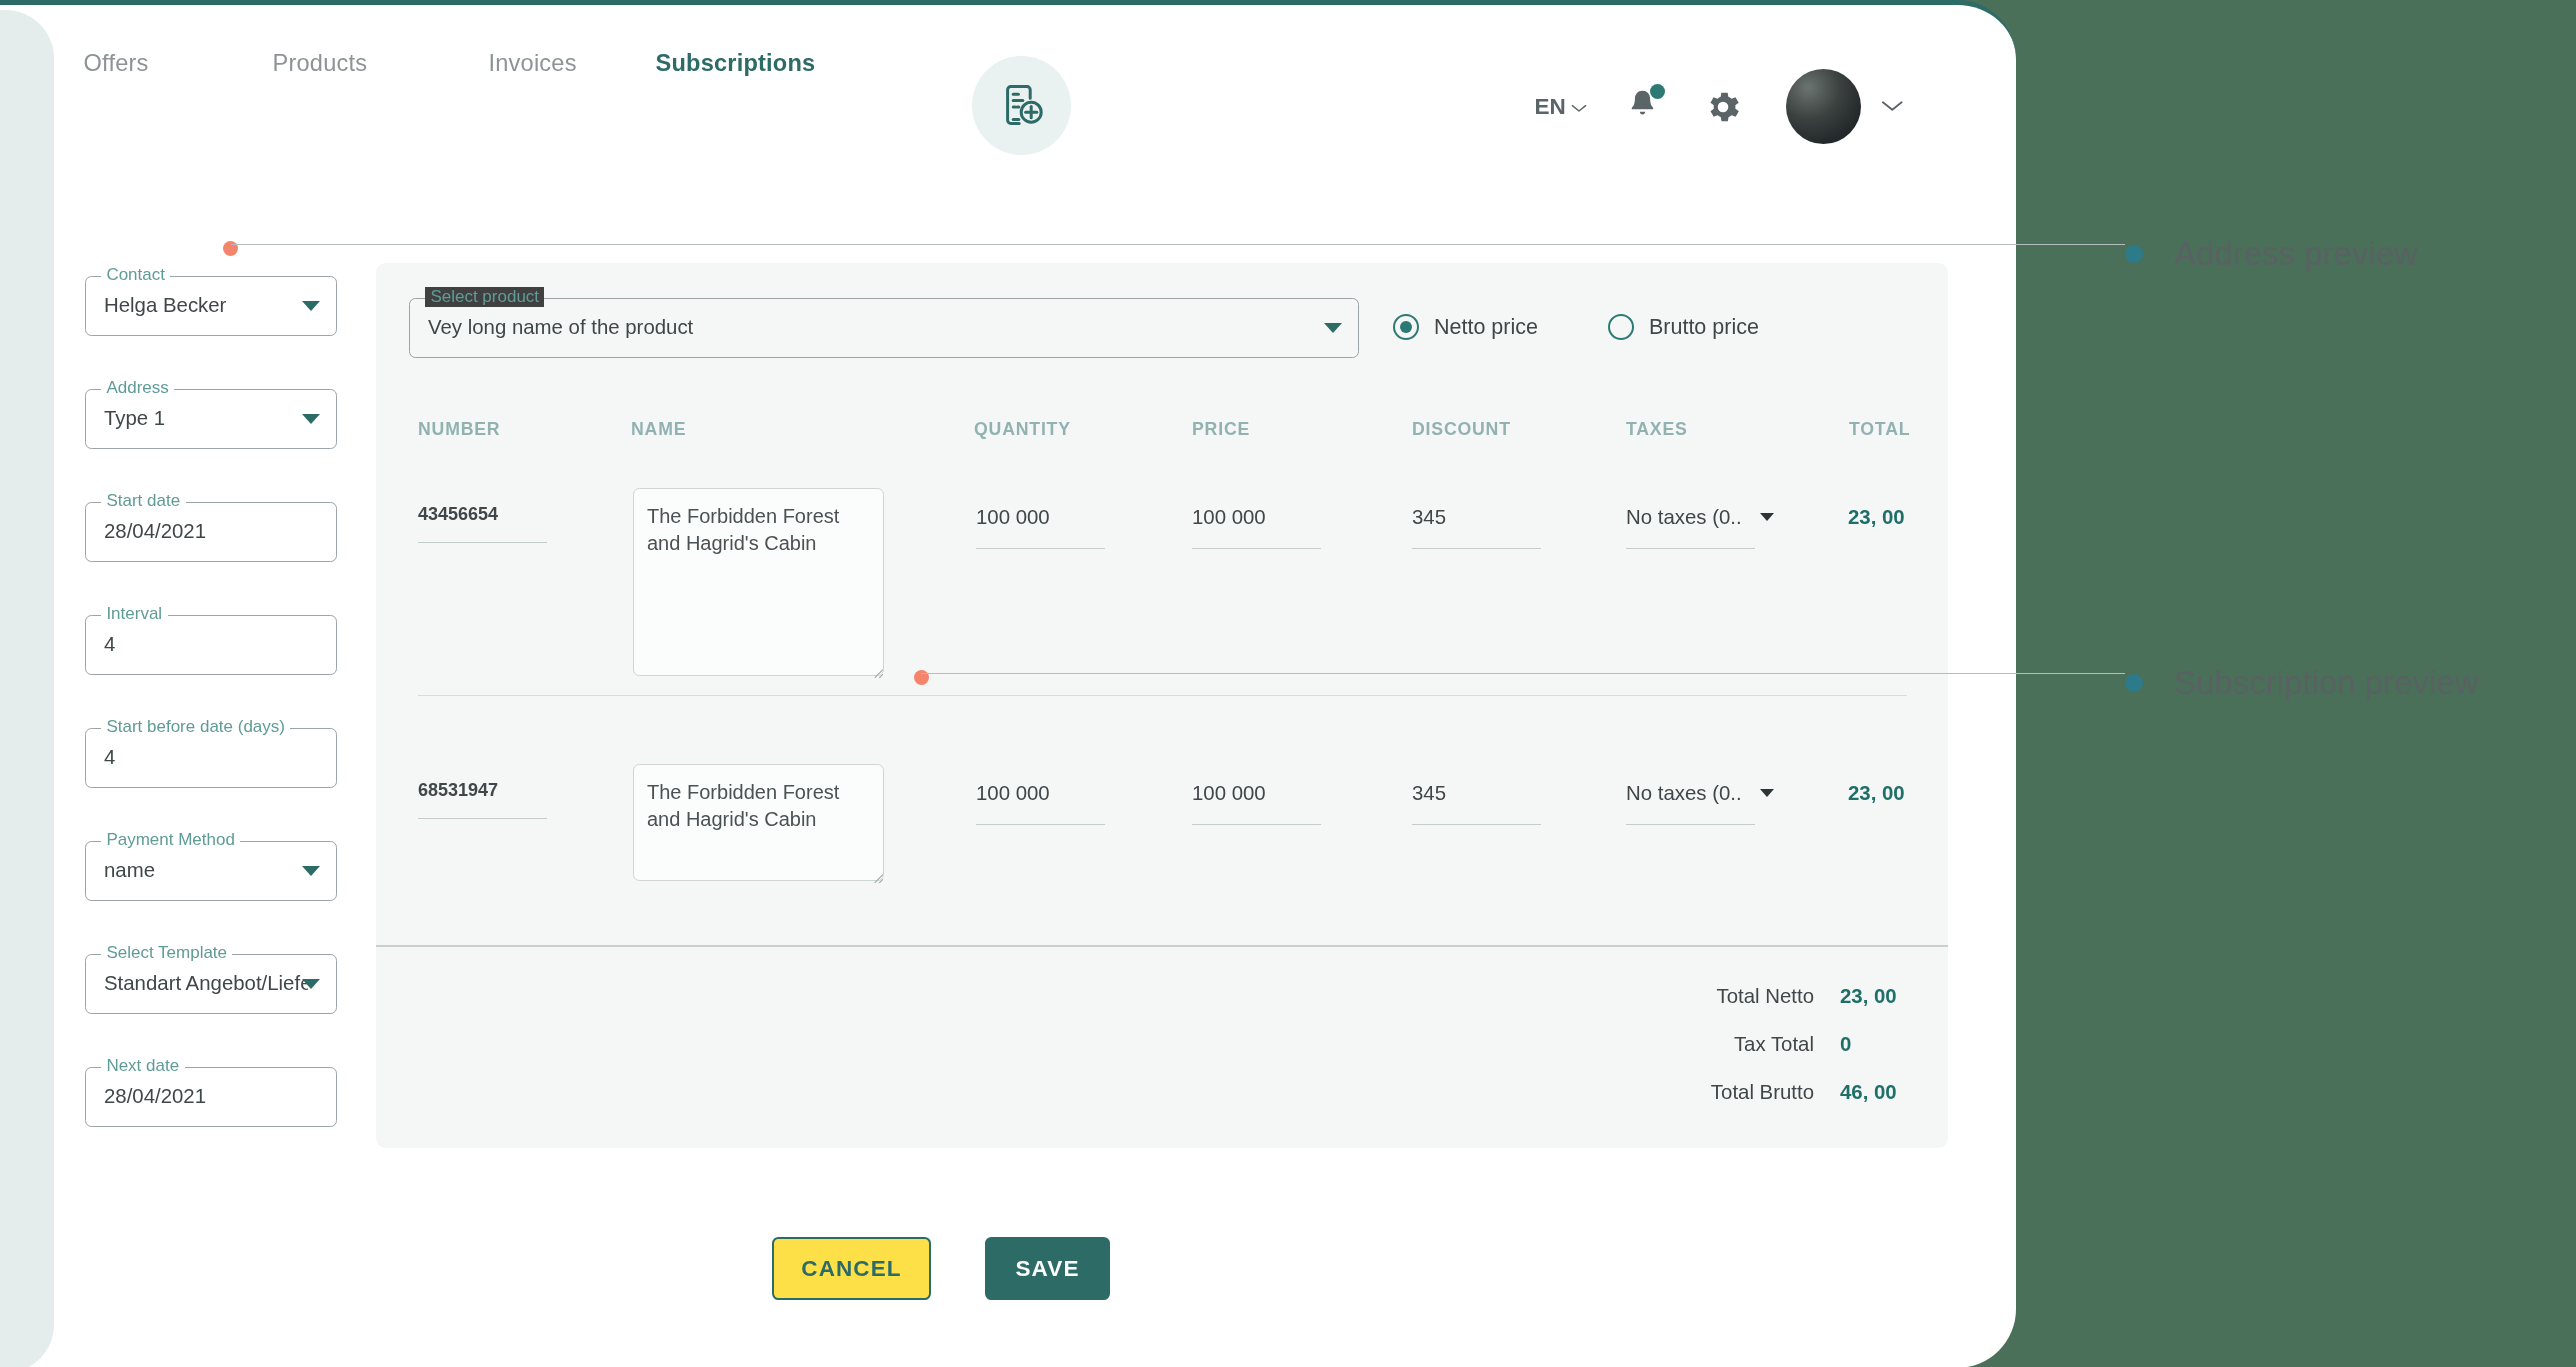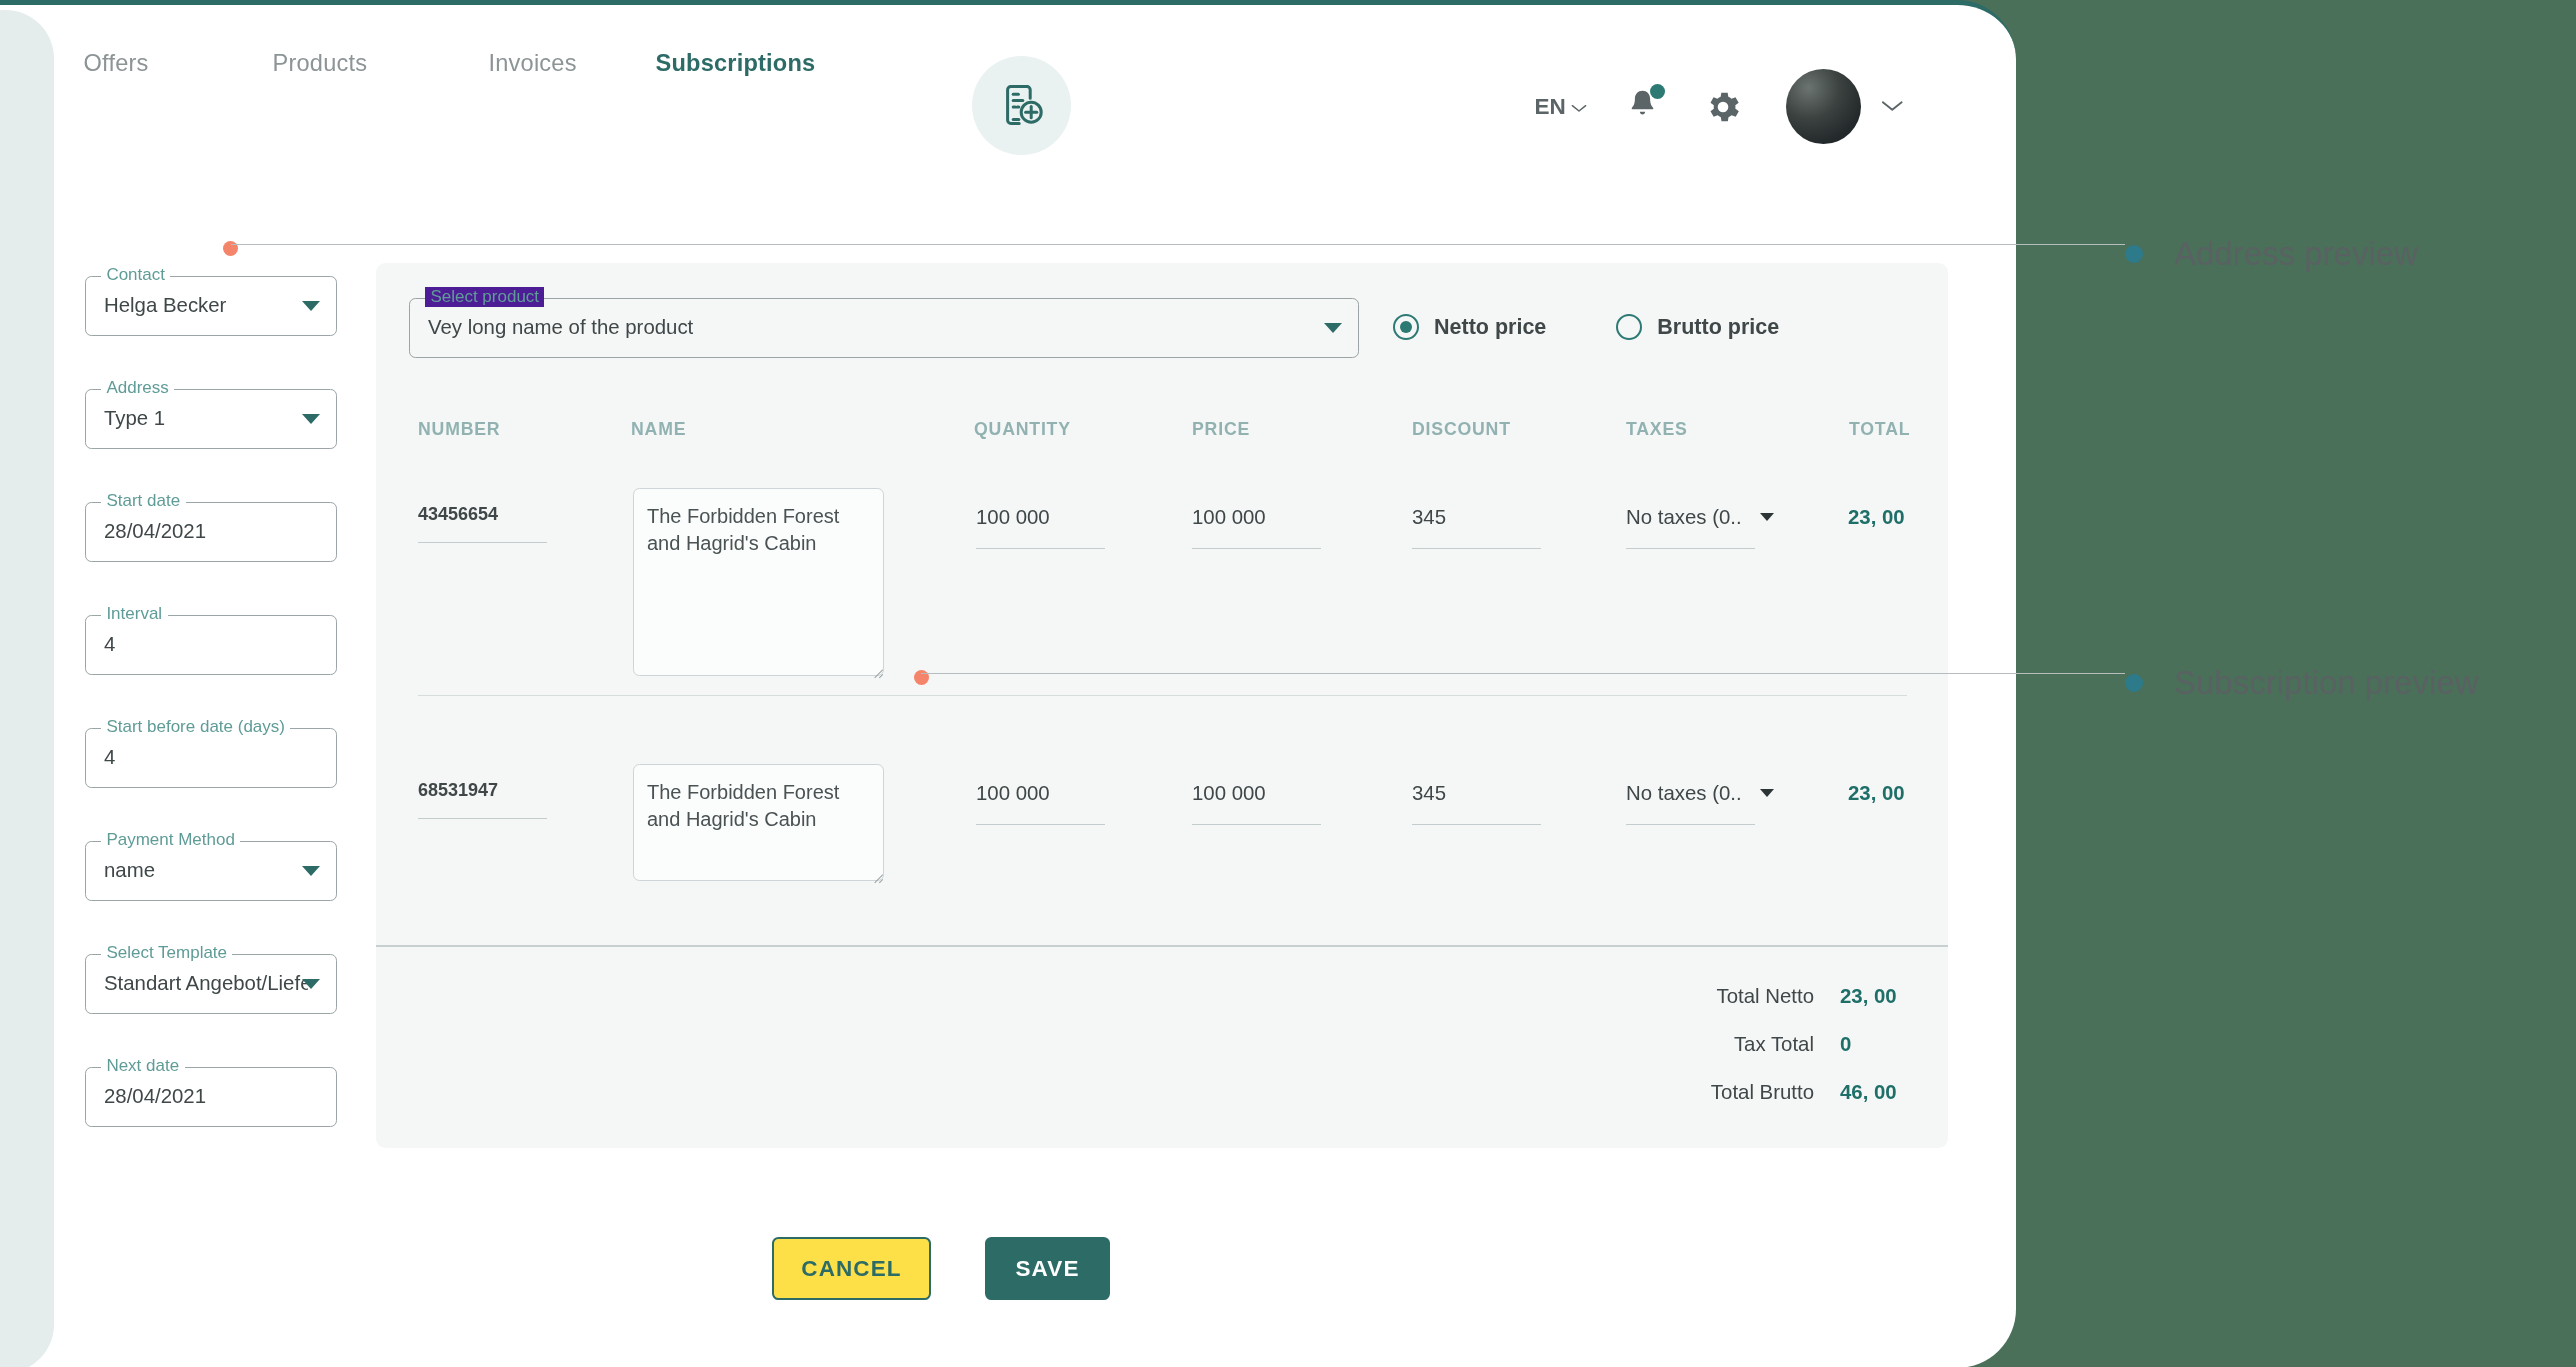--- a/index.html
+++ b/index.html
@@ -236,36 +236,35 @@
   .select-product {
     position: absolute;
     left: 33px;
     top: 35px;
     width: 950px;
     height: 60px;
     border: 1.1px solid #9ba4a6;
     border-radius: 6.4px;
     background: #f5f6f6;
   }
-  .select-product .field-legend { background: #4c1d95; text-align: right; }
+  .select-product .field-legend { background: #404040; text-align: right; }
   .select-product .field-value { width: 880px; }
 
   .price-mode {
     position: absolute;
     left: 1393px;
     top: 309px;
     display: flex;
     align-items: center;
     gap: 0;
   }
   .radio-opt {
     display: flex;
     align-items: center;
     cursor: pointer;
-    font-weight: bold;
   }
   .radio-opt.r0 { margin-right: 70px; }
   .radio-ring {
     width: 26px;
     height: 26px;
     border-radius: 50%;
     border: 2.7px solid #2d7a74;
     display: flex;
     align-items: center;
     justify-content: center;

